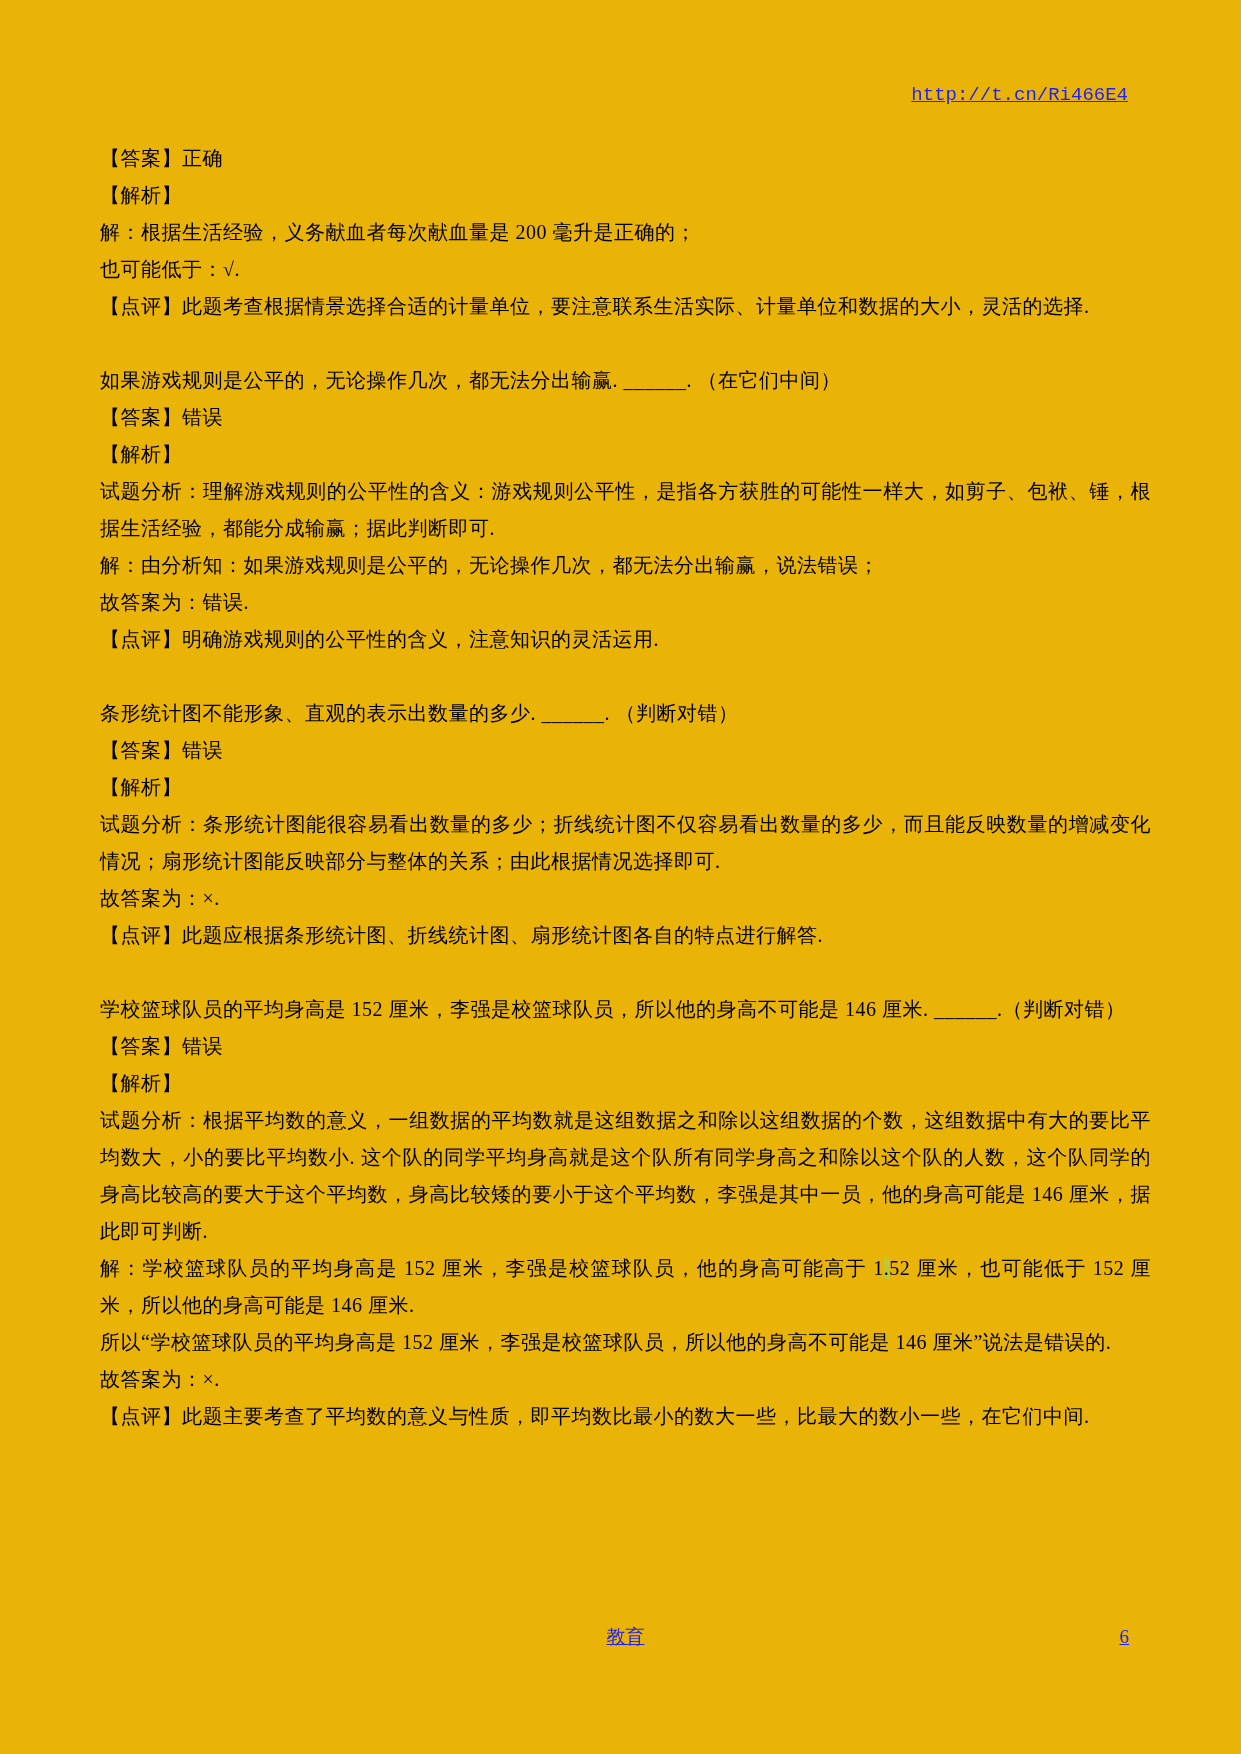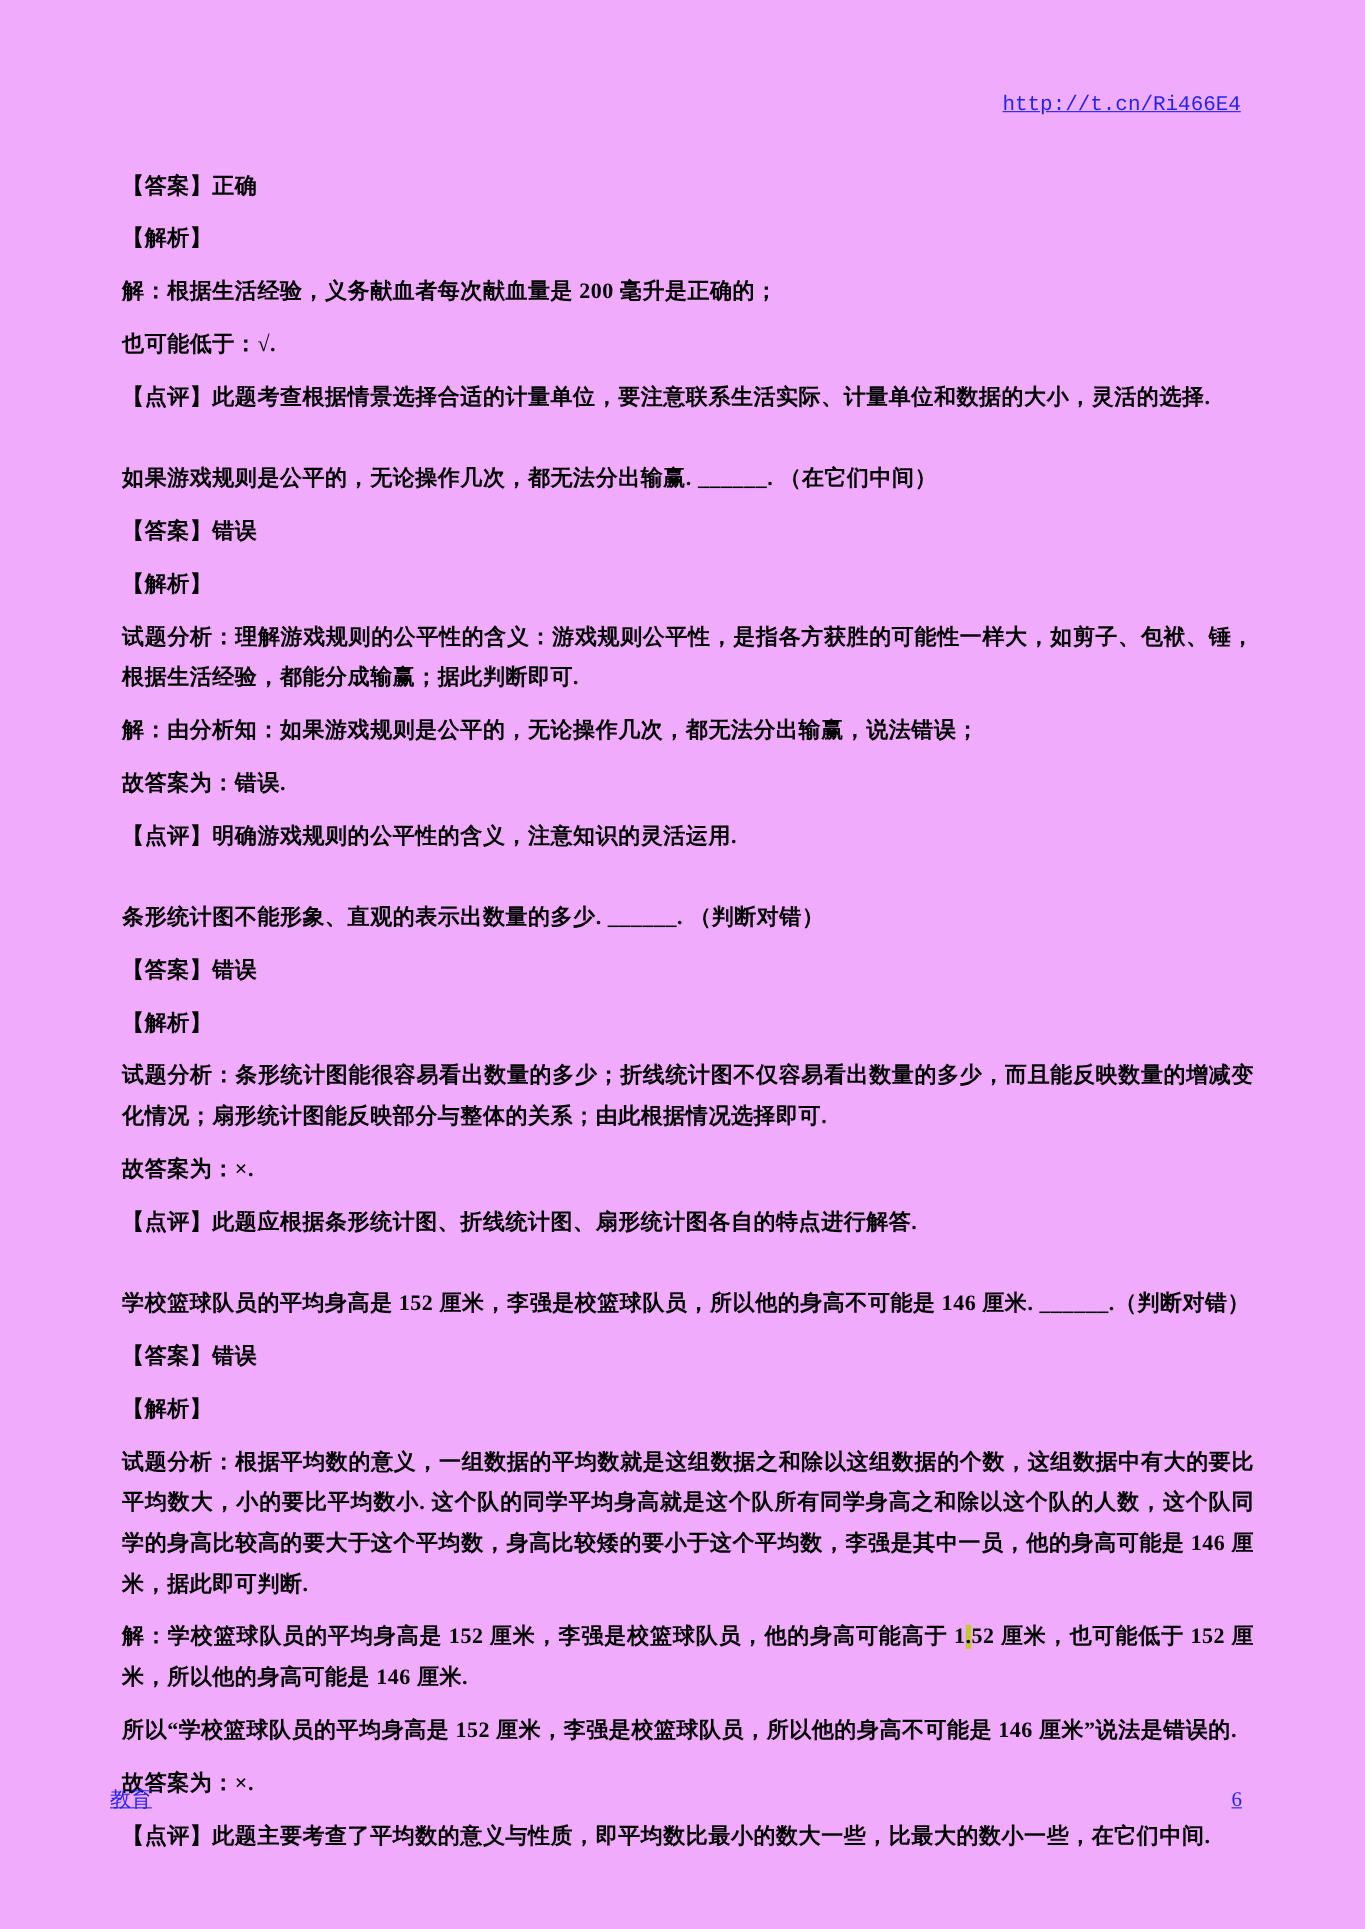--- a/index.html
+++ b/index.html
@@ -1,20 +1,20 @@
 <!DOCTYPE html>
 <html><head>
 <meta charset="utf-8">
 <style>
   html, body { margin: 0; padding: 0; background: #ffffff; }
   .page {
     position: relative;
     width: 1241px;
     height: 1754px;
-    background: #f0abfc;
+    background: #eab308;
     font-family: "Liberation Serif", "DejaVu Serif", serif;
     color: #000000;
     overflow: hidden;
   }
   .header {
     position: absolute;
     top: 84px;
     right: 113px;
   }
   .toplink {
@@ -26,36 +26,36 @@
   .content {
     position: absolute;
     top: 140px;
     left: 100px;
     width: 1051px;
     font-size: 20px;
     line-height: 37px;
     text-align: justify;
     letter-spacing: 0.5px;
   }
-  .qa p { margin: 11px; font-weight: bold; }
+  .qa p { margin: 0; }
   .qa.gap { margin-top: 37px; }
   .hl {
     background: #c3c832;
   }
   .footer {
     position: absolute;
     top: 1624px;
     left: 100px;
     width: 1051px;
     font-size: 19px;
     line-height: 26px;
   }
   .footer .site {
     display: block;
-    text-align: left;
+    text-align: center;
     color: #2323ee;
     text-decoration: underline;
   }
   .footer .pagenum {
     position: absolute;
     right: 22px;
     top: 0;
     color: #2323ee;
     text-decoration: underline;
   }

